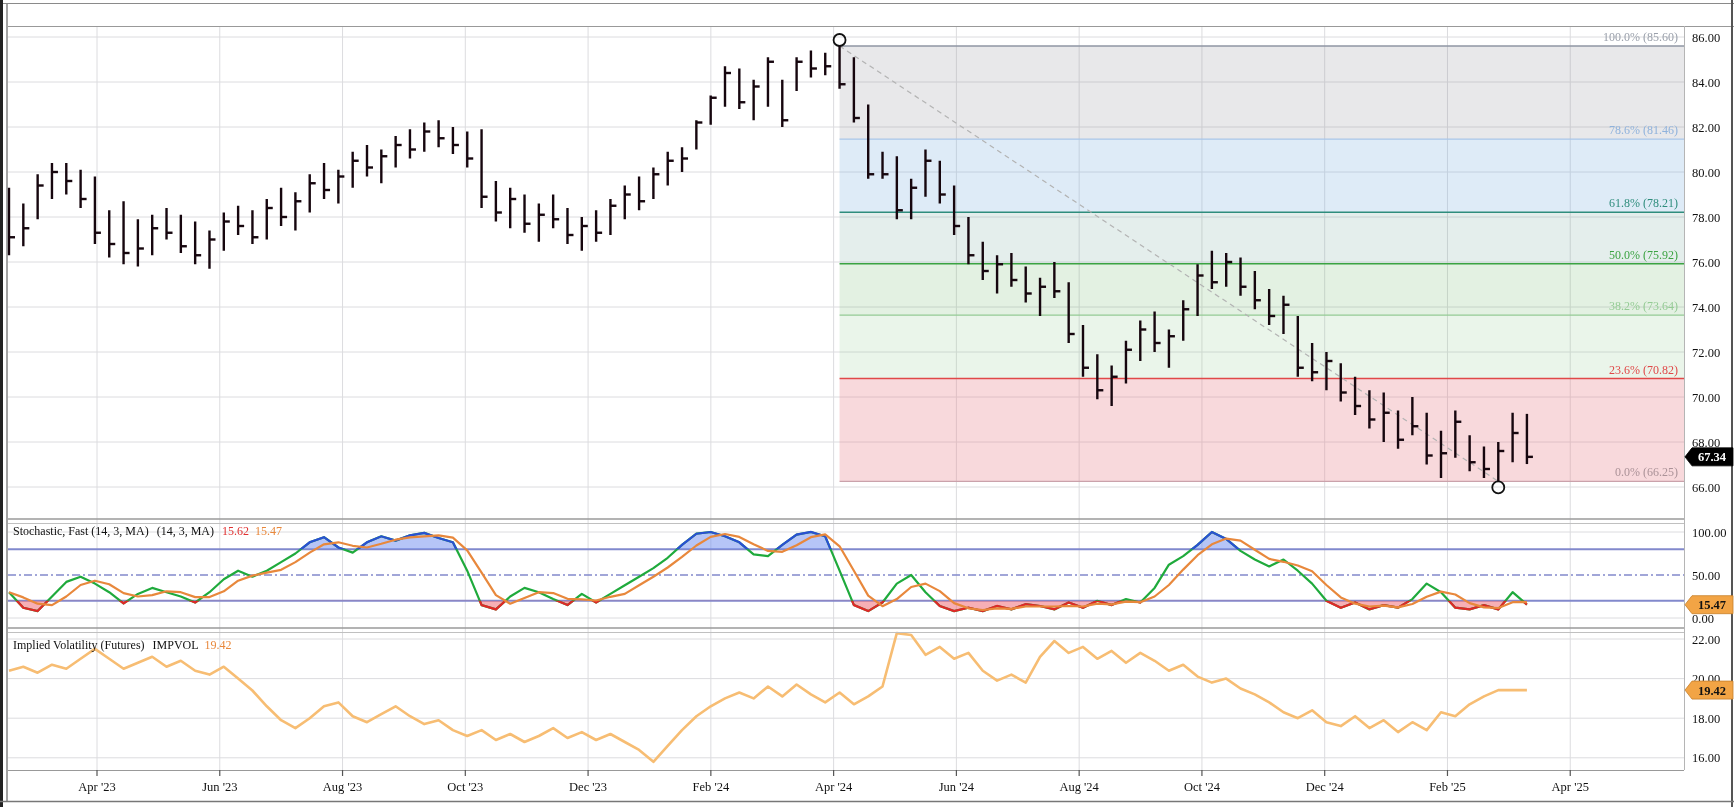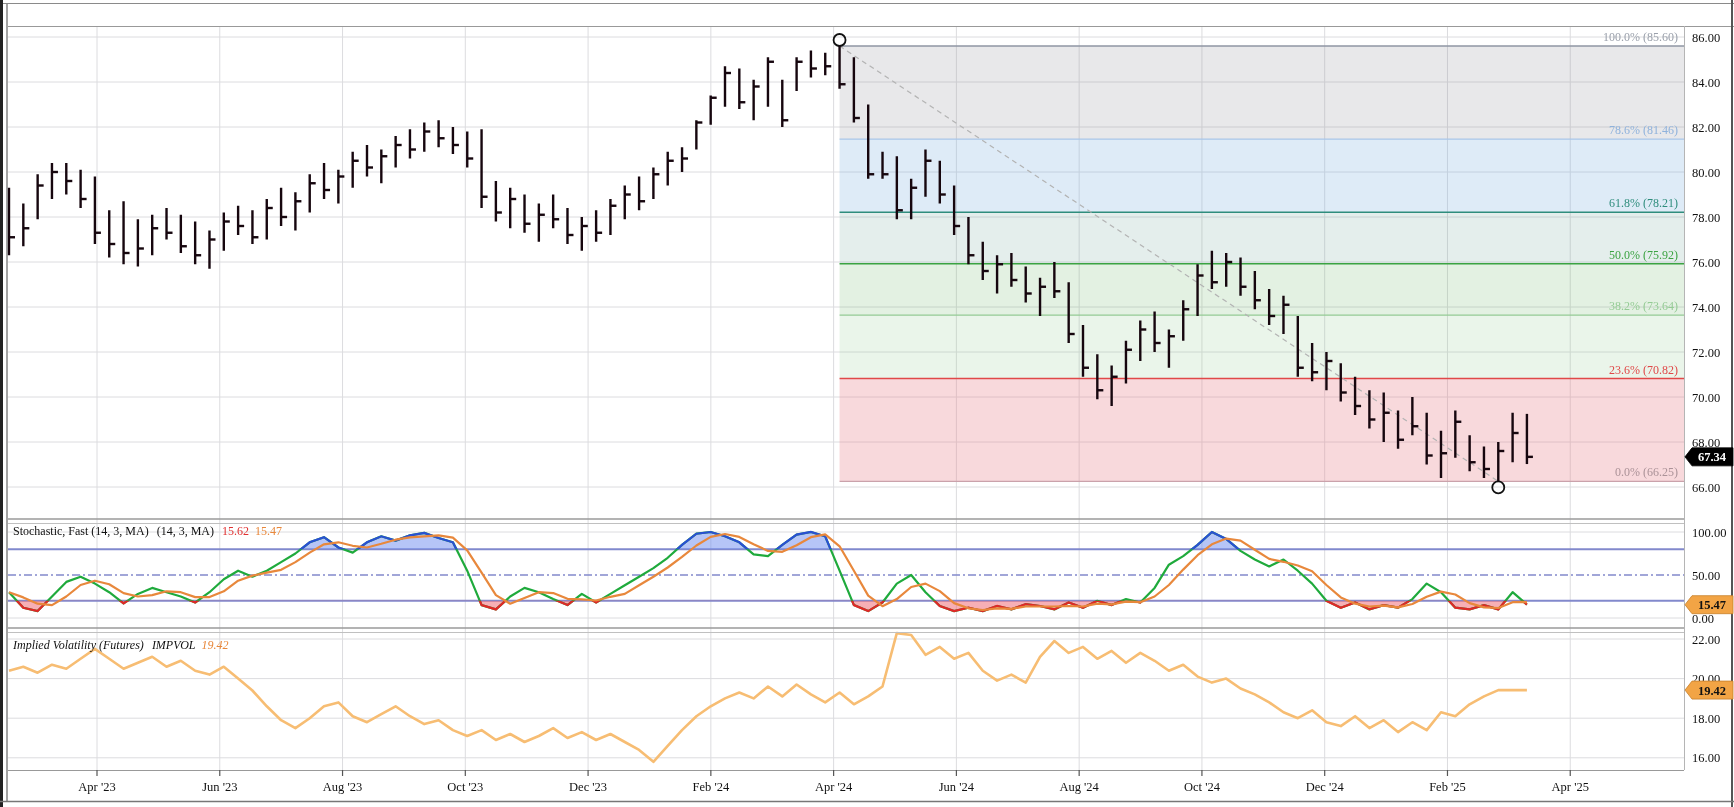--- a/index.html
+++ b/index.html
@@ -388,16 +388,16 @@
         <path d="M1685,690.084 L1692,681.084 L1733,681.084 L1733,699.084 L1692,699.084 Z" fill="#f2a445" stroke="#c77f2a" stroke-width="0.8"></path>
         <text x="1712" y="694.584" font-family="&quot;Liberation Serif&quot;,&quot;DejaVu Serif&quot;,serif" font-size="12.5px" fill="#111" text-anchor="middle" font-weight="bold">19.42</text>
       </g>
     </svg>
 
 
   <div class="ind-label" style="top:524px;">
     <span>Stochastic, Fast (14, 3, MA)</span><span class="p2">(14, 3, MA)</span><span class="val-red">15.62</span><span class="val-orange">15.47</span>
   </div>
 
-  <div class="ind-label" style="top:638px;font-style:italic;">
+  <div class="ind-label" style="top:638px;">
     <span>Implied Volatility (Futures)</span><span class="p2">IMPVOL</span><span class="val-orange">19.42</span>
   </div>
 </div>
 
 </body></html>

